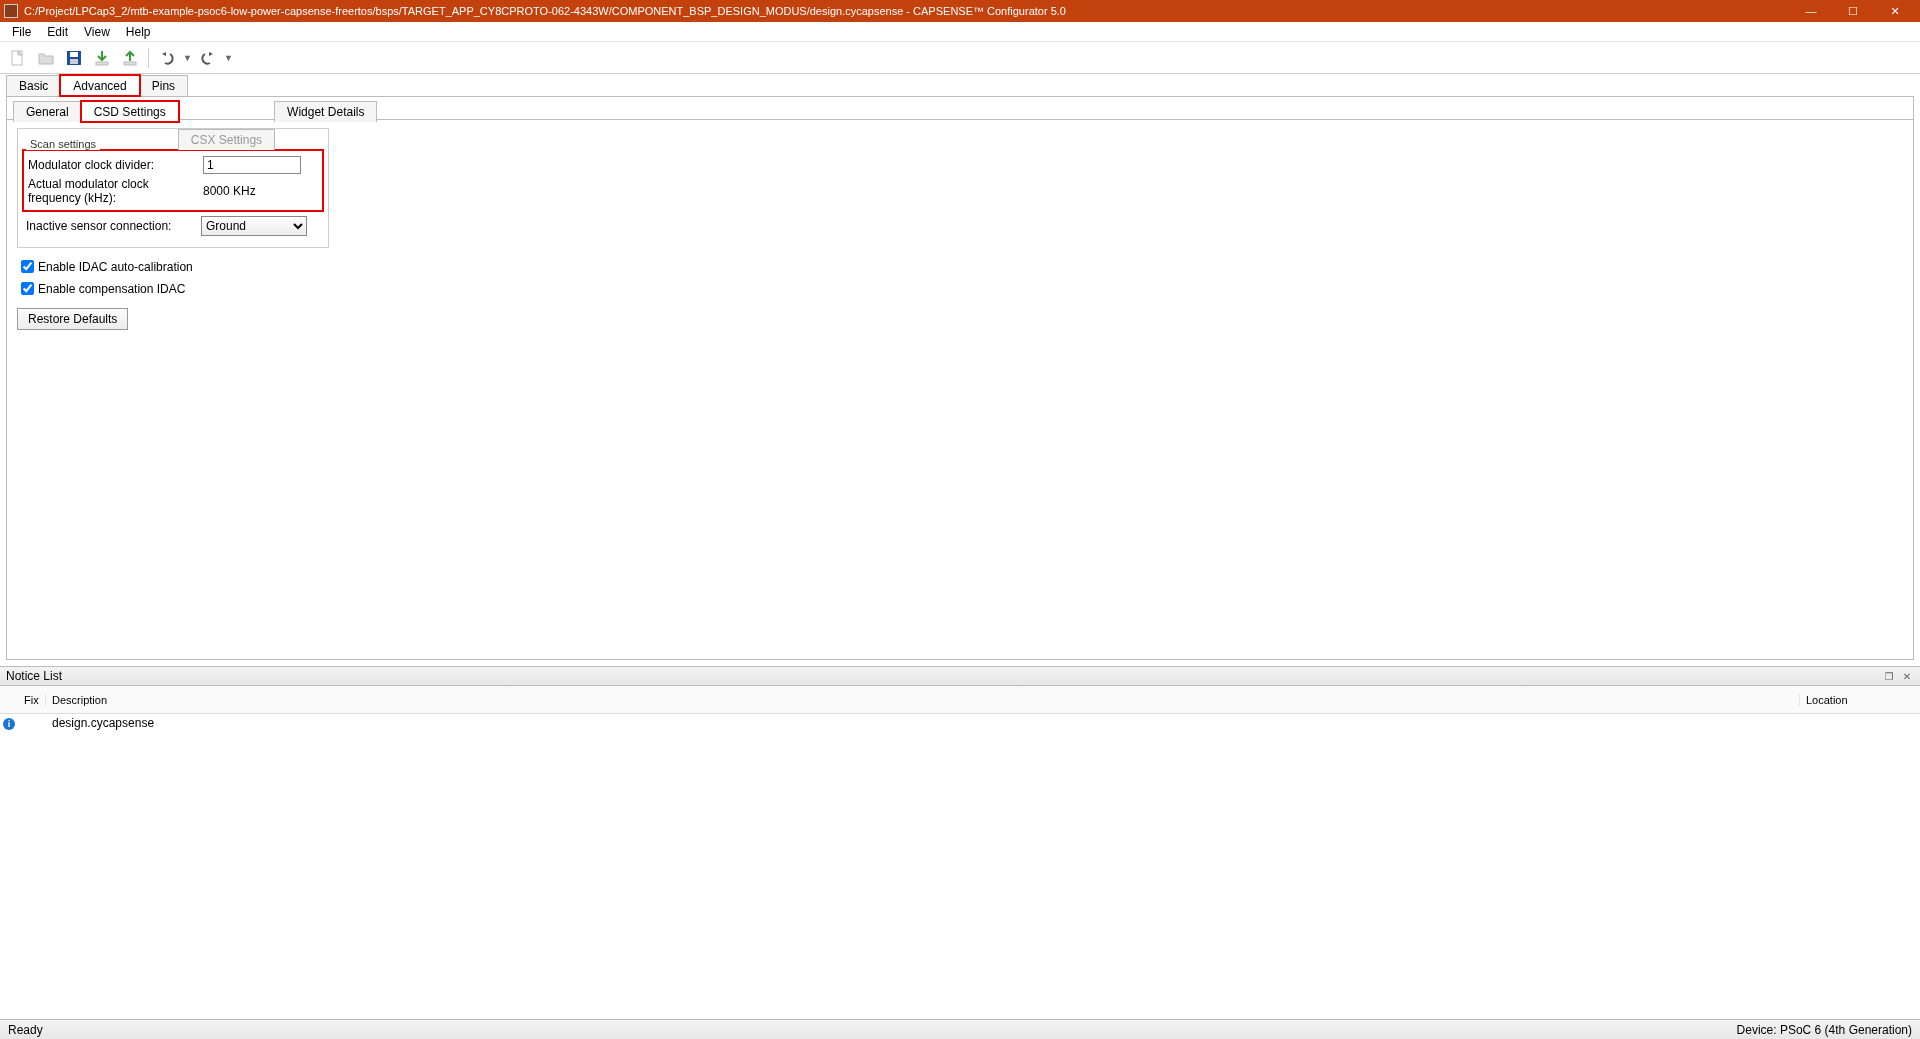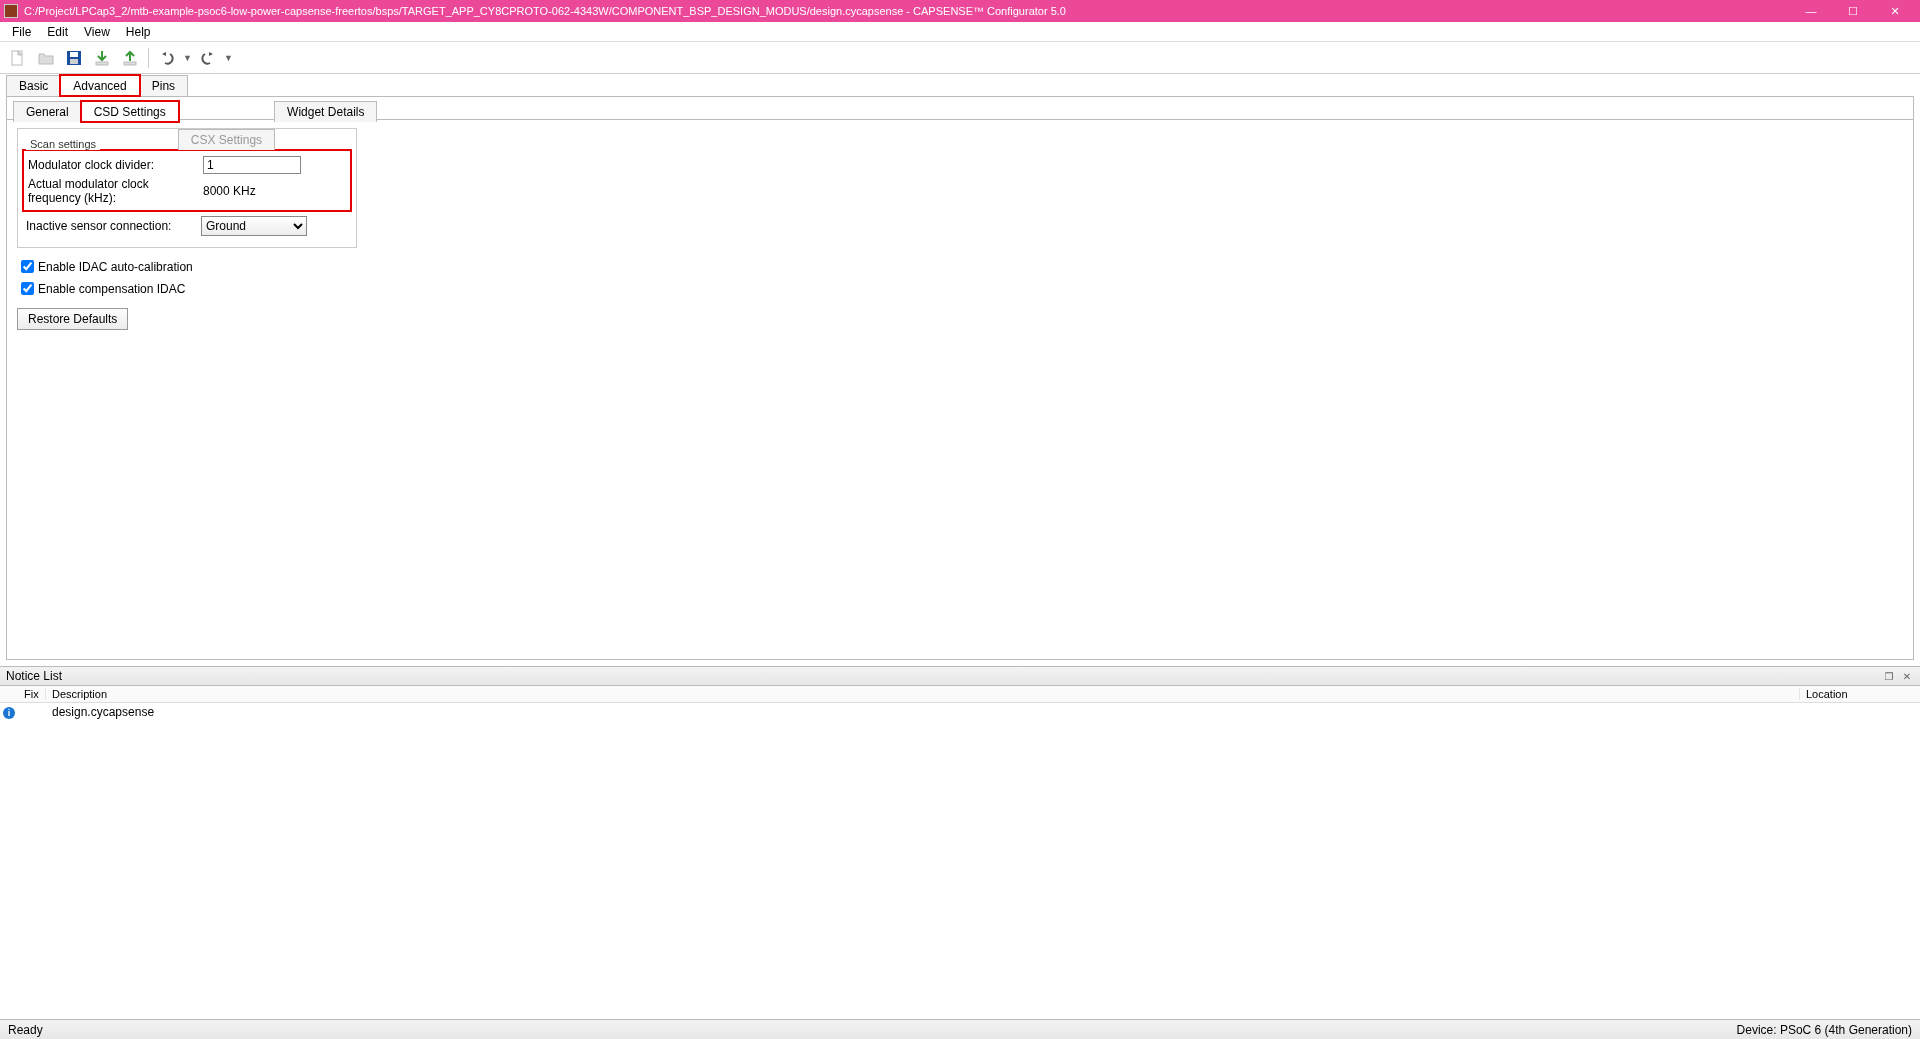--- a/index.html
+++ b/index.html
@@ -1,17 +1,17 @@
 <!DOCTYPE html>
 <html><head>
 <meta charset="utf-8">
 <style>
   * { box-sizing: border-box; font-family: "Segoe UI", Tahoma, sans-serif; font-size: 12px; }
   html,body { margin:0; padding:0; width:1920px; height:1039px; background:#fff; overflow:hidden; }
-  .titlebar { height:22px; background:#ec4899; color:#fff; display:flex; align-items:center; padding:0 4px; }
+  .titlebar { height:22px; background:#c2410c; color:#fff; display:flex; align-items:center; padding:0 4px; }
   .titlebar .app-icon { width:14px; height:14px; background:#8b3a1c; border:1px solid #ccc; margin-right:6px; }
   .titlebar .title { flex:1; font-size:11px; }
   .titlebar .winbtns { display:flex; }
   .titlebar .winbtn { width:42px; height:22px; display:flex; align-items:center; justify-content:center; color:#fff; font-size:11px; }
   .menubar { height:20px; background:#fff; display:flex; align-items:center; padding:0 4px; border-bottom:1px solid #e0e0e0; }
   .menubar .mitem { padding:2px 8px; }
   .toolbar { height:32px; background:#fff; display:flex; align-items:center; padding:2px 6px; border-bottom:1px solid #d0d0d0; gap:4px; }
   .tbtn { width:24px; height:24px; display:flex; align-items:center; justify-content:center; border:1px solid transparent; }
   .tsep { width:1px; height:20px; background:#ccc; margin:0 2px;}
   .tbtn svg { width:18px; height:18px; }
@@ -20,37 +20,37 @@
   .maintab.active { background:#fff; z-index:3;}
   .maintab.hl { outline:2px solid #e60000; outline-offset:-1px; }
   .tabbody { border:1px solid #bbb; margin:0 6px; height:564px; background:#fff; position:relative; z-index:2; }
   .subtabs { height:22px; display:flex; align-items:flex-start; padding:4px 6px 0 6px; }
   .subtab { padding:3px 12px; border:1px solid #bbb; border-bottom:none; background:#f5f5f5; margin-right:-1px; position:relative; z-index:1;}
   .subtab.active { background:#fff; z-index:3;}
   .subtab.hl { outline:2px solid #e60000; outline-offset:-1px; }
   .subtab.disabled { color:#999;margin-top:28px; }
   .subbody { border-top:1px solid #bbb; margin:0; padding:8px 10px; position:relative; height:530px; }
   .fieldset { border:1px solid #ccc; padding:8px 8px 8px 8px; margin-bottom:6px; display:inline-block; vertical-align:top;}
-  .fs-scan { width:340px; }
+  .fs-scan { width:312px; }
   .fs-shield { width:176px; height:90px; text-align:center; color:#888; padding-top:6px;}
   .fs-title { margin-top:-14px; background:#fff; display:inline-block; padding:0 4px; font-size:11px; color:#333;}
   .row { display:flex; align-items:center; margin:3px 0; }
   .row label { width:175px; }
   .row .val { }
   .red-box { border:2px solid #e60000; padding:2px 4px; margin:-2px -4px 4px -4px;}
   input[type=text].num { width:98px; height:18px; border:1px solid #888; padding:0 3px; }
   select.sel { width:106px; height:20px; border:1px solid #888; background:linear-gradient(#fff,#ececec); }
   select.sel.wide { width:140px;}
   .chk { margin-right:4px; }
   .btn { border:1px solid #999; background:linear-gradient(#fdfdfd,#ececec); padding:3px 10px; }
   .notice-hdr { height:20px; background:linear-gradient(#f3f3f3,#e7e7e7); border-top:1px solid #bbb; border-bottom:1px solid #bbb; display:flex; align-items:center; padding:0 6px; margin-top:6px;justify-content:center;}
   .notice-hdr .sp { flex:1;}
   .notice-hdr .ic { width:14px; text-align:center; color:#666; font-size:10px; margin-left:4px;}
   .notice-table { height:120px; }
-  .ncols { display:flex; border-bottom:1px solid #ddd; background:#fafafa; height:17px; align-items:center;}
+  .ncols { display:flex; border-bottom:1px solid #ddd; background:#fafafa; height:28px; align-items:center;}
   .ncol { padding:0 6px; border-right:1px solid #e5e5e5; font-size:11px;}
   .ncol.icon{width:18px;}
   .ncol.fix{width:28px;}
   .ncol.desc{ flex:1;}
   .ncol.loc{ width:120px; border-right:none;}
   .nrow { display:flex; align-items:center; height:18px; }
   .nrow .icon{width:18px; text-align:center;}
   .nrow .fix{width:28px;}
   .nrow .desc{ flex:1; padding:0 6px;}
   .nrow .loc{ width:120px; padding:0 6px;}

